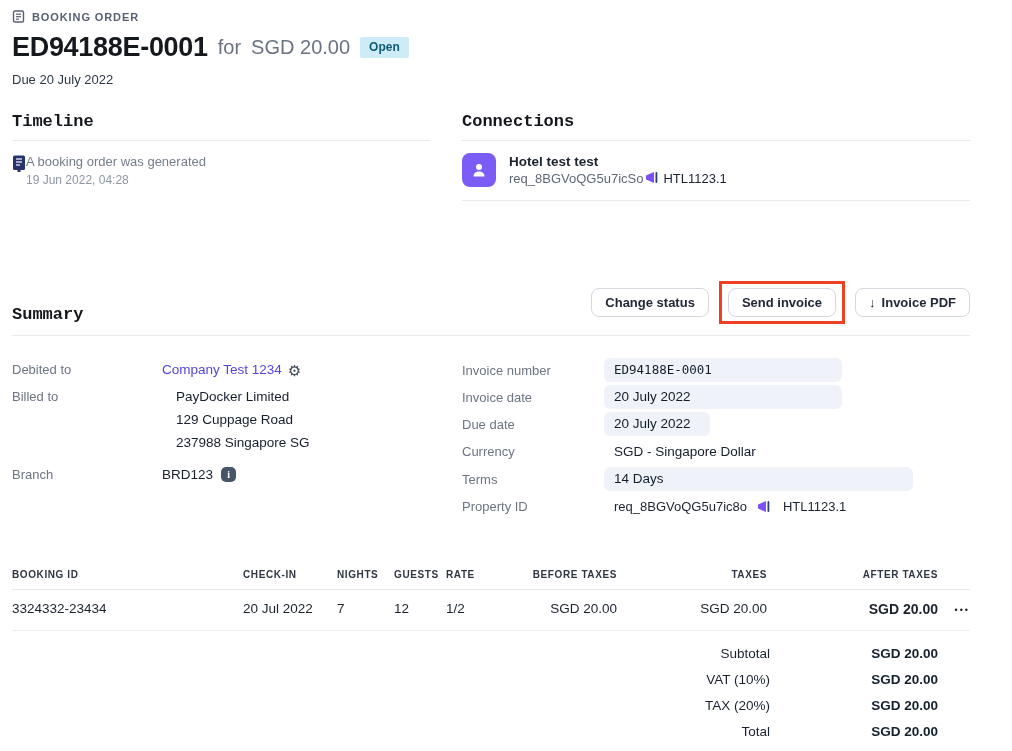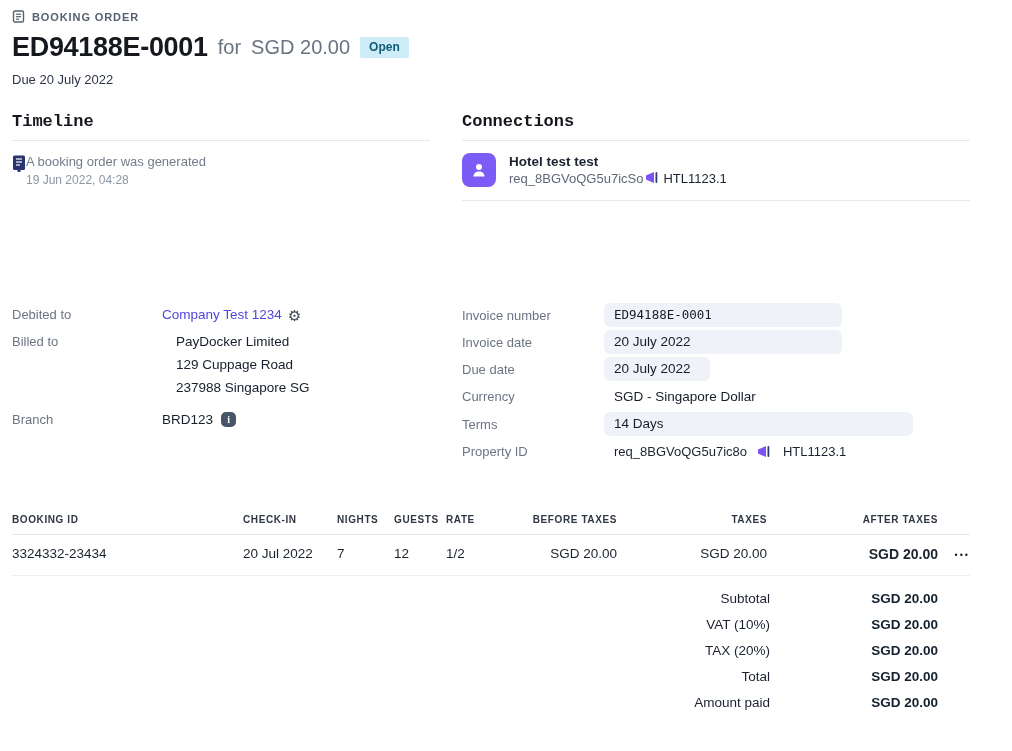--- a/index.html
+++ b/index.html
@@ -169,20 +169,33 @@
                 </svg>
             </span>
             <span class="conn-code">HTL1123.1</span>
           </div>
         </div>
       </div>
     </section>
   </div>
 
   <section>
+    <div class="summary-header-row">
+      <h2 class="section-heading" style="border-bottom:none; padding-bottom:0;">Summary</h2>
+      <div class="actions">
+        <button class="btn">Change status</button>
+        <span class="highlight-box">
+          <button class="btn">Send invoice</button>
+        </span>
+        <button class="btn">
+          <span class="dl-arrow">↓</span>
+          <span>Invoice PDF</span>
+        </button>
+      </div>
+    </div>
 
     <div class="summary-body">
       <div class="sum-left">
         <div class="sum-row mb7">
           <span class="sum-label">Debited to</span>
           <a href="#" class="link-purple">Company Test 1234</a>
           <span class="gear-glyph" style="padding-top:5px;">⚙</span>
         </div>
         <div class="sum-row mb8">
           <span class="sum-label">Billed to</span>

